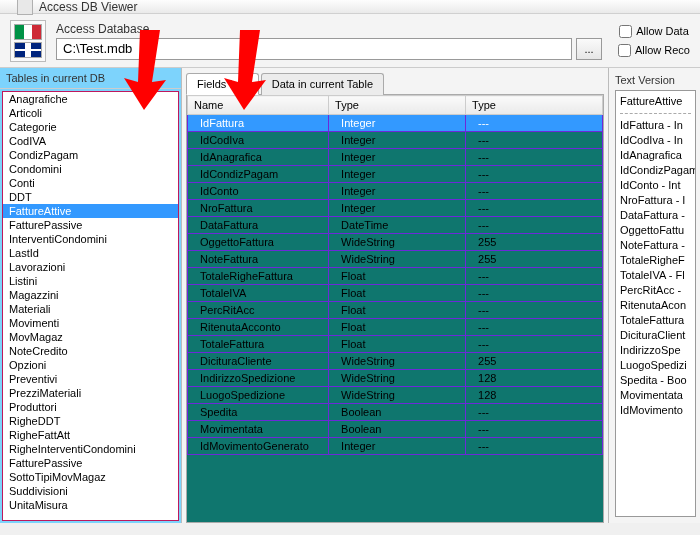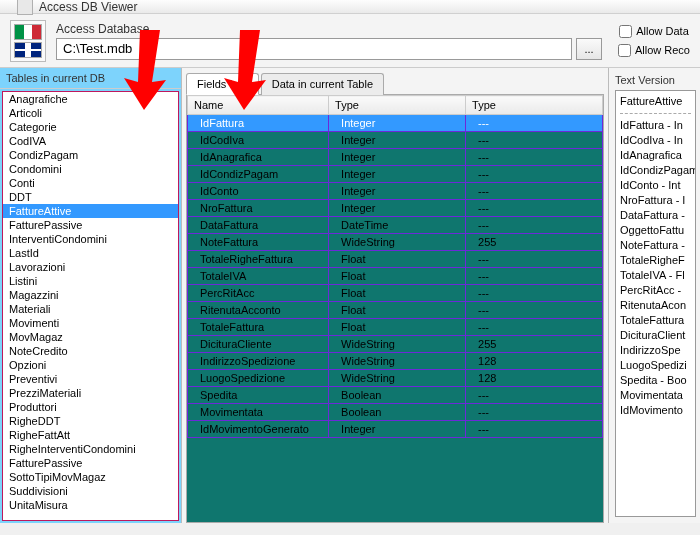--- a/index.html
+++ b/index.html
@@ -174,20 +174,25 @@
               <td>NroFattura</td>
               <td>Integer</td>
               <td>---</td>
             </tr>
             <tr>
               <td>DataFattura</td>
               <td>DateTime</td>
               <td>---</td>
             </tr>
             <tr>
+              <td>OggettoFattura</td>
+              <td>WideString</td>
+              <td>255</td>
+            </tr>
+            <tr>
               <td>NoteFattura</td>
               <td>WideString</td>
               <td>255</td>
             </tr>
             <tr>
               <td>TotaleRigheFattura</td>
               <td>Float</td>
               <td>---</td>
             </tr>
             <tr>

